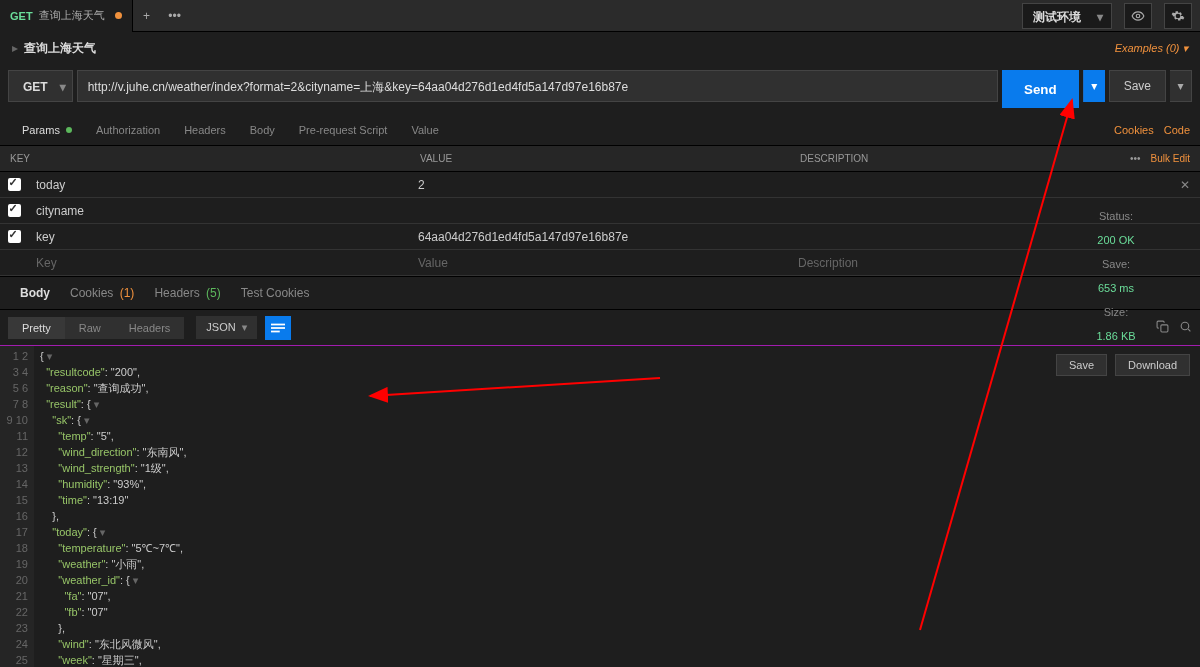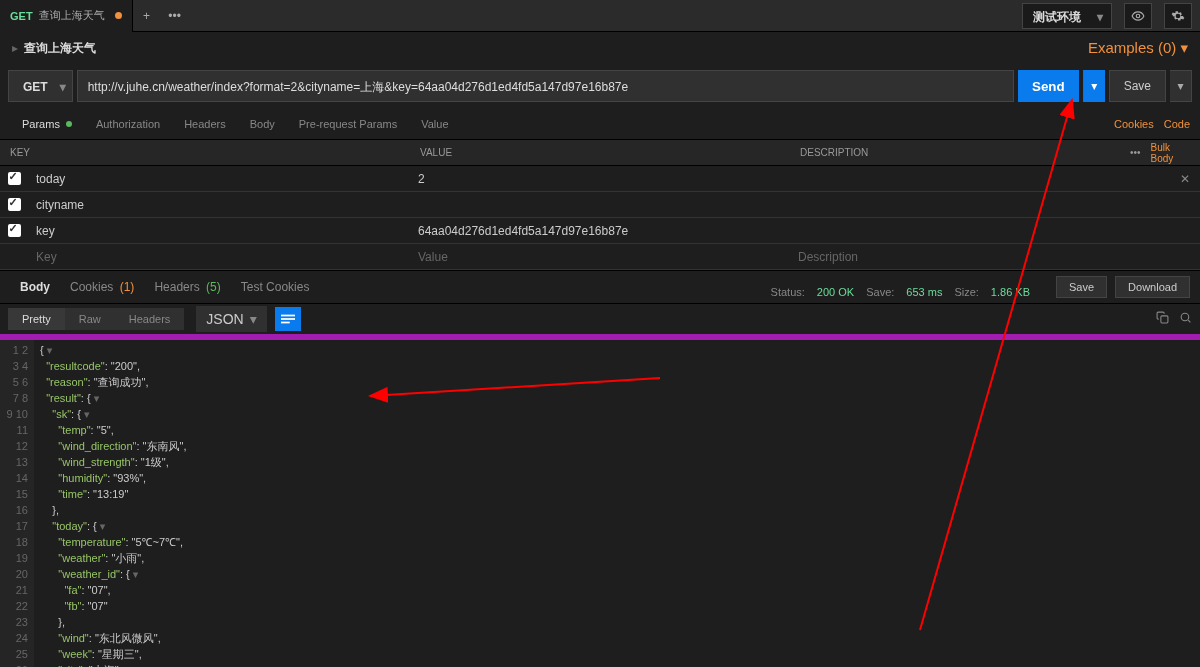--- a/index.html
+++ b/index.html
@@ -9,26 +9,26 @@
 .tab .method{color:#6BDD9A;margin-right:6px;font-weight:bold;}
 .tab .dot{width:7px;height:7px;border-radius:50%;background:#f0913d;margin-left:10px;}
 .icon-btn{width:28px;height:28px;display:flex;align-items:center;justify-content:center;color:#aaa;cursor:pointer;}
 .top-right{margin-left:auto;display:flex;align-items:center;padding-right:8px;gap:12px;}
 .env-select{background:#1a1a1a;border:1px solid #444;height:26px;line-height:26px;padding:0 30px 0 10px;color:#ddd;font-weight:bold;font-size:12px;position:relative;}
 .env-select::after{content:'▾';position:absolute;right:8px;top:0;color:#888;}
 .sq-btn{width:28px;height:26px;background:#1a1a1a;border:1px solid #444;display:flex;align-items:center;justify-content:center;color:#aaa;}
 .req-name-row{display:flex;align-items:center;padding:8px 12px;height:32px;}
 .req-name-row .caret{color:#666;margin-right:6px;}
 .req-name-row .name{color:#ddd;font-weight:bold;}
-.examples{margin-left:auto;color:#f0913d;font-size:15px;}
+.examples{margin-left:auto;color:#f0913d;font-size:11px;font-style:italic;}
 .url-row{display:flex;padding:6px 8px;gap:4px;}
 .method-select{background:#303030;color:#ddd;height:32px;line-height:32px;padding:0 24px 0 14px;border:1px solid #444;font-weight:bold;font-size:12px;position:relative;}
 .method-select::after{content:'▾';position:absolute;right:6px;color:#888;}
 .url-input{flex:1;background:#303030;border:1px solid #444;color:#ddd;height:32px;line-height:32px;padding:0 10px;font-size:12px;}
-.send-btn{background:#097BED;color:#fff;height:32px;padding:0 14px;display:flex;align-items:center;font-weight:bold;border:none;position:relative;}
+.send-btn{background:#097BED;color:#fff;height:38px;padding:0 22px;display:flex;align-items:center;font-weight:bold;border:none;position:relative;}
 .send-caret{background:#097BED;height:32px;width:22px;border-left:1px solid #1a6fc9;display:flex;align-items:center;justify-content:center;color:#fff;}
 .save-btn{background:#303030;height:32px;padding:0 14px;display:flex;align-items:center;color:#ccc;border:1px solid #444;}
 .save-caret{background:#303030;height:32px;width:22px;border:1px solid #444;border-left:none;display:flex;align-items:center;justify-content:center;color:#aaa;}
 .req-tabs{display:flex;align-items:center;border-bottom:1px solid #000;height:32px;padding:0 10px;}
 .req-tabs .rtab{padding:0 12px;height:32px;display:flex;align-items:center;color:#888;font-size:11px;cursor:pointer;}
 .req-tabs .rtab.active{color:#ddd;justify-content:center;}
 .req-tabs .rtab .gdot{width:6px;height:6px;border-radius:50%;background:#5cb85c;margin-left:6px;}
 .req-tabs .links{margin-left:auto;color:#f0913d;font-size:11px;display:flex;gap:10px;}
 .param-head{display:flex;background:#262626;height:26px;border-bottom:1px solid #000;}
 .ph-col{padding:0 10px;display:flex;align-items:center;color:#999;font-size:10px;}
@@ -43,29 +43,29 @@
 .pr-key{width:382px;padding:0 8px;display:flex;align-items:center;color:#ccc;font-size:12px;}
 .pr-val{width:380px;padding:0 8px;display:flex;align-items:center;color:#ccc;font-size:12px;}
 .pr-desc{flex:1;padding:0 8px;display:flex;align-items:center;color:#ccc;}
 .pr-actions{width:30px;display:flex;align-items:center;justify-content:center;color:#888;}
 .param-row.placeholder .pr-key,.param-row.placeholder .pr-val,.param-row.placeholder .pr-desc{color:#666;}
 .resp-tabs{display:flex;align-items:center;height:34px;border-top:1px solid #000;border-bottom:1px solid #000;padding:0 10px;}
 .resp-tabs .rtab{padding:0 10px;color:#888;font-size:12px;}
 .resp-tabs .rtab.active{color:#ddd;font-weight:bold;}
 .resp-tabs .badge{color:#5cb85c;margin-left:3px;}
 .resp-tabs .badge.y{color:#f0913d;}
-.resp-meta{margin-left:auto;display:flex;gap:12px;font-size:11px;align-items:flex-end;}
+.resp-meta{margin-left:auto;display:flex;gap:12px;font-size:11px;align-items:center;flex-direction:column;}
 .resp-meta span{color:#888;}
 .resp-meta .green{color:#6BDD9A;}
 .resp-buttons{display:flex;gap:8px;margin-left:14px;}
 .resp-buttons .rb{background:#303030;border:1px solid #444;padding:4px 12px;color:#ccc;}
-.view-tabs{display:flex;align-items:center;height:36px;padding:0 8px;gap:2px;border-bottom:6px solid #a21caf;}
+.view-tabs{display:flex;align-items:center;height:36px;padding:0 8px;gap:2px;border-bottom:1px solid #a21caf;}
 .vtab{background:#303030;padding:5px 14px;color:#888;font-size:11px;}
 .vtab.active{background:#383838;color:#ddd;}
-.fmt-sel{background:#303030;padding:5px 10px;color:#ccc;font-size:14px;margin-left:10px;position:relative;}
+.fmt-sel{background:#303030;padding:5px 10px;color:#ccc;font-size:11px;margin-left:10px;position:relative;}
 .fmt-sel::after{content:'▾';margin-left:6px;color:#888;}
 .wrap-btn{background:#097BED;width:26px;height:24px;margin-left:6px;display:flex;align-items:center;justify-content:center;}
 .wrap-btn svg{fill:#fff;}
 .view-right{margin-left:auto;display:flex;gap:10px;color:#888;}
 .code-area{display:flex;background:#1e1e1e;height:345px;overflow:hidden;font-family:Consolas,Monaco,monospace;font-size:11px;}
 .gutter{background:#252525;width:34px;text-align:right;padding:2px 6px;color:#666;line-height:16px;}
 .code{flex:1;padding:2px 6px;line-height:16px;white-space:pre;color:#ccc;}
 .k{color:#97c568;}
 .p{color:#ccc;}
 .c{color:#666;}
@@ -118,35 +118,35 @@
 </div>
 
 <div class="req-tabs">
   <div class="rtab active">
       <span>Params</span>
       <span class="gdot"></span>
     </div>
   <div class="rtab">Authorization</div>
   <div class="rtab">Headers</div>
   <div class="rtab">Body</div>
-  <div class="rtab">Pre-request Params</div>
+  <div class="rtab">Pre-request Script</div>
   <div class="rtab">Value</div>
   <div class="links">
     <span>Cookies</span>
     <span>Code</span>
   </div>
 </div>
 
 <div class="param-head">
   <div class="ph-col ph-key">KEY</div>
   <div class="ph-col ph-val">VALUE</div>
   <div class="ph-col ph-desc">DESCRIPTION</div>
   <div class="ph-col ph-actions">
     <span>•••</span>
-    <span style="color:#f0913d">Bulk Body</span>
+    <span style="color:#f0913d">Bulk Edit</span>
   </div>
 </div>
 
 <div id="param-rows">
     <div class="param-row">
     <div class="pr-chk">
         <div class="box"></div>
       </div>
     <div class="pr-key">today</div>
     <div class="pr-val">2</div>

